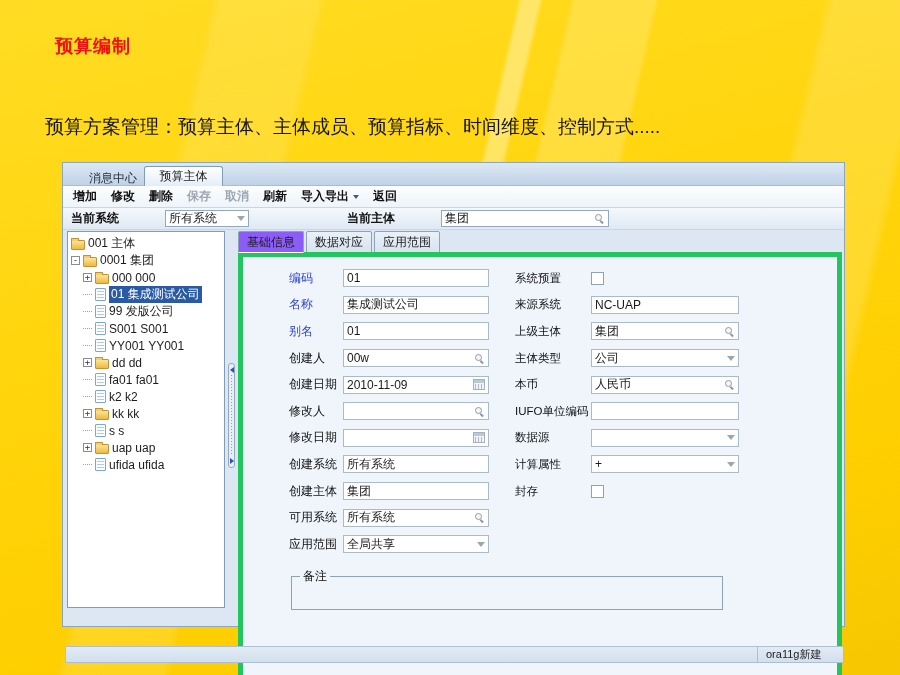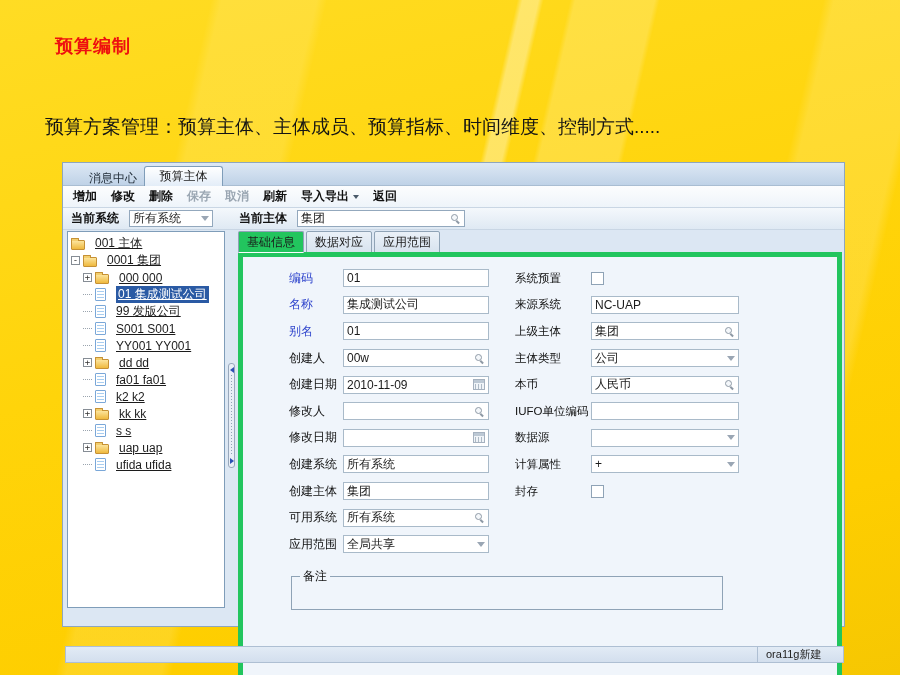--- a/index.html
+++ b/index.html
@@ -33,21 +33,21 @@
   .toolbar { position:absolute; left:0; top:23px; width:100%; height:22px;
     background:linear-gradient(#fcfdfe,#eef4fa); border-bottom:1px solid #c9d6e4;
     display:flex; align-items:center; padding-left:10px; gap:14px; }
   .tbtn { font-weight:bold; color:#111; cursor:default; display:flex; align-items:center; gap:4px; }
   .tbtn.disabled { color:#9aa6b2; font-weight:bold; }
   .dd-caret { width:0; height:0; border-left:3px solid transparent; border-right:3px solid transparent; border-top:4px solid #4a5a6a; }
 
   
   .filterbar { position:absolute; left:0; top:45px; width:100%; height:22px;
     background:linear-gradient(#f4f8fc,#dfe9f3); border-bottom:1px solid #c9d6e4;
-    display:flex; align-items:center; padding-left:8px; }
+    display:flex; align-items:center; padding-left:8px;gap:36px; }
   .flabel { font-weight:bold; color:#111; }
   .fsel { margin-left:10px; width:84px; height:17px; background:#fff; border:1px solid #93a8bd;
     display:flex; align-items:center; padding:0 3px; }
   .fsel .v { flex:1; }
   .fsearch { margin-left:10px; width:168px; height:17px; background:#fff; border:1px solid #93a8bd;
     display:flex; align-items:center; padding:0 3px; }
   .fsearch .v { flex:1; }
   .gap26 { width:26px; }
 
   
@@ -66,21 +66,21 @@
 
   
   .cbx { width:13px; height:13px; background:#fff; border:1px solid #8fa3b6; }
 
   
   .tree { position:absolute; left:4px; top:68px; width:158px; height:377px;
     background:#fff; border:1px solid #7f9db9; padding-top:3px; overflow:hidden; }
   .ti { display:flex; align-items:center; height:17px; white-space:nowrap; }
   .ti.lv0 { padding-left:3px; }
   .ti.lv1 { padding-left:15px; }
-  .tl { margin-left:10px; color:#1c1c1c;text-decoration:underline; }
+  .tl { margin-left:3px; color:#1c1c1c; }
   .tl.sel { background:#2a5aa4; color:#fff; padding:0 2px; }
   .exp { width:9px; height:9px; flex:0 0 9px; margin-right:3px; border:1px solid #868d95; background:#fff;
     font-size:9px; line-height:7px; text-align:center; color:#333; font-family:"DejaVu Sans Mono",monospace; }
   .dash { width:9px; flex:0 0 9px; margin-right:3px; border-top:1px dotted #9aa4ae; height:0; }
   .ico-folder { position:relative; width:14px; height:10px; flex:0 0 14px; margin-top:2px;
     background:linear-gradient(#fce49c,#efb93e); border:1px solid #c69135; border-radius:1px; }
   .ico-folder::before { content:''; position:absolute; left:-1px; top:-3px; width:6px; height:2px;
     background:#f3cf6f; border:1px solid #c69135; border-bottom:none; border-radius:1px 1px 0 0; }
   .ico-doc { position:relative; width:11px; height:13px; flex:0 0 11px; background:#fff; border:1px solid #7aa7d8; border-radius:1px; }
   .ico-doc::before { content:''; position:absolute; left:1px; top:2px; right:1px; bottom:2px;
@@ -92,21 +92,21 @@
     display:flex; flex-direction:column; align-items:center; justify-content:space-between; padding:3px 0; }
   .sp-mid { flex:1; width:1px; margin:2px 0; background:repeating-linear-gradient(#8fa3b6 0 1px,transparent 1px 3px); }
   .sp-up { width:0; height:0; border-top:3px solid transparent; border-bottom:3px solid transparent; border-right:4px solid #2c50b4; }
   .sp-dn { width:0; height:0; border-top:3px solid transparent; border-bottom:3px solid transparent; border-left:4px solid #2c50b4; }
 
   
   .fpanel { position:absolute; left:175px; top:68px; width:604px; height:377px; }
   .ftabs { position:absolute; left:0; top:0; height:22px; display:flex; }
   .ftab { height:22px; line-height:20px; padding:0 8px; border:1px solid #8fa3b6; margin-right:2px;
     background:linear-gradient(#eaf1f8,#d8e3ef); border-radius:2px 2px 0 0; color:#1a1a1a; }
-  .ftab.active { background:#22c55e; border-bottom:1px solid #fbfdff; position:relative; z-index:2;padding-left:8px; }
+  .ftab.active { background:#8b5cf6; border-bottom:1px solid #fbfdff; position:relative; z-index:2;padding-left:8px; }
   .fbody { position:absolute; left:0; top:21px; width:604px; height:460px;
     background:#f0f5fb; border:5px solid #22c55e; }
 
   .col { position:absolute; top:8px; }
   .col-left  { left:46px; }
   .col-right { left:272px; }
   .fr { height:26.6px; display:flex; align-items:center; }
   .flb { width:54px; color:#111; flex:0 0 54px; }
   .col-right .flb { width:76px; flex:0 0 76px; font-size:11.5px; }
   .flb.req { color:#2f45cc; }

